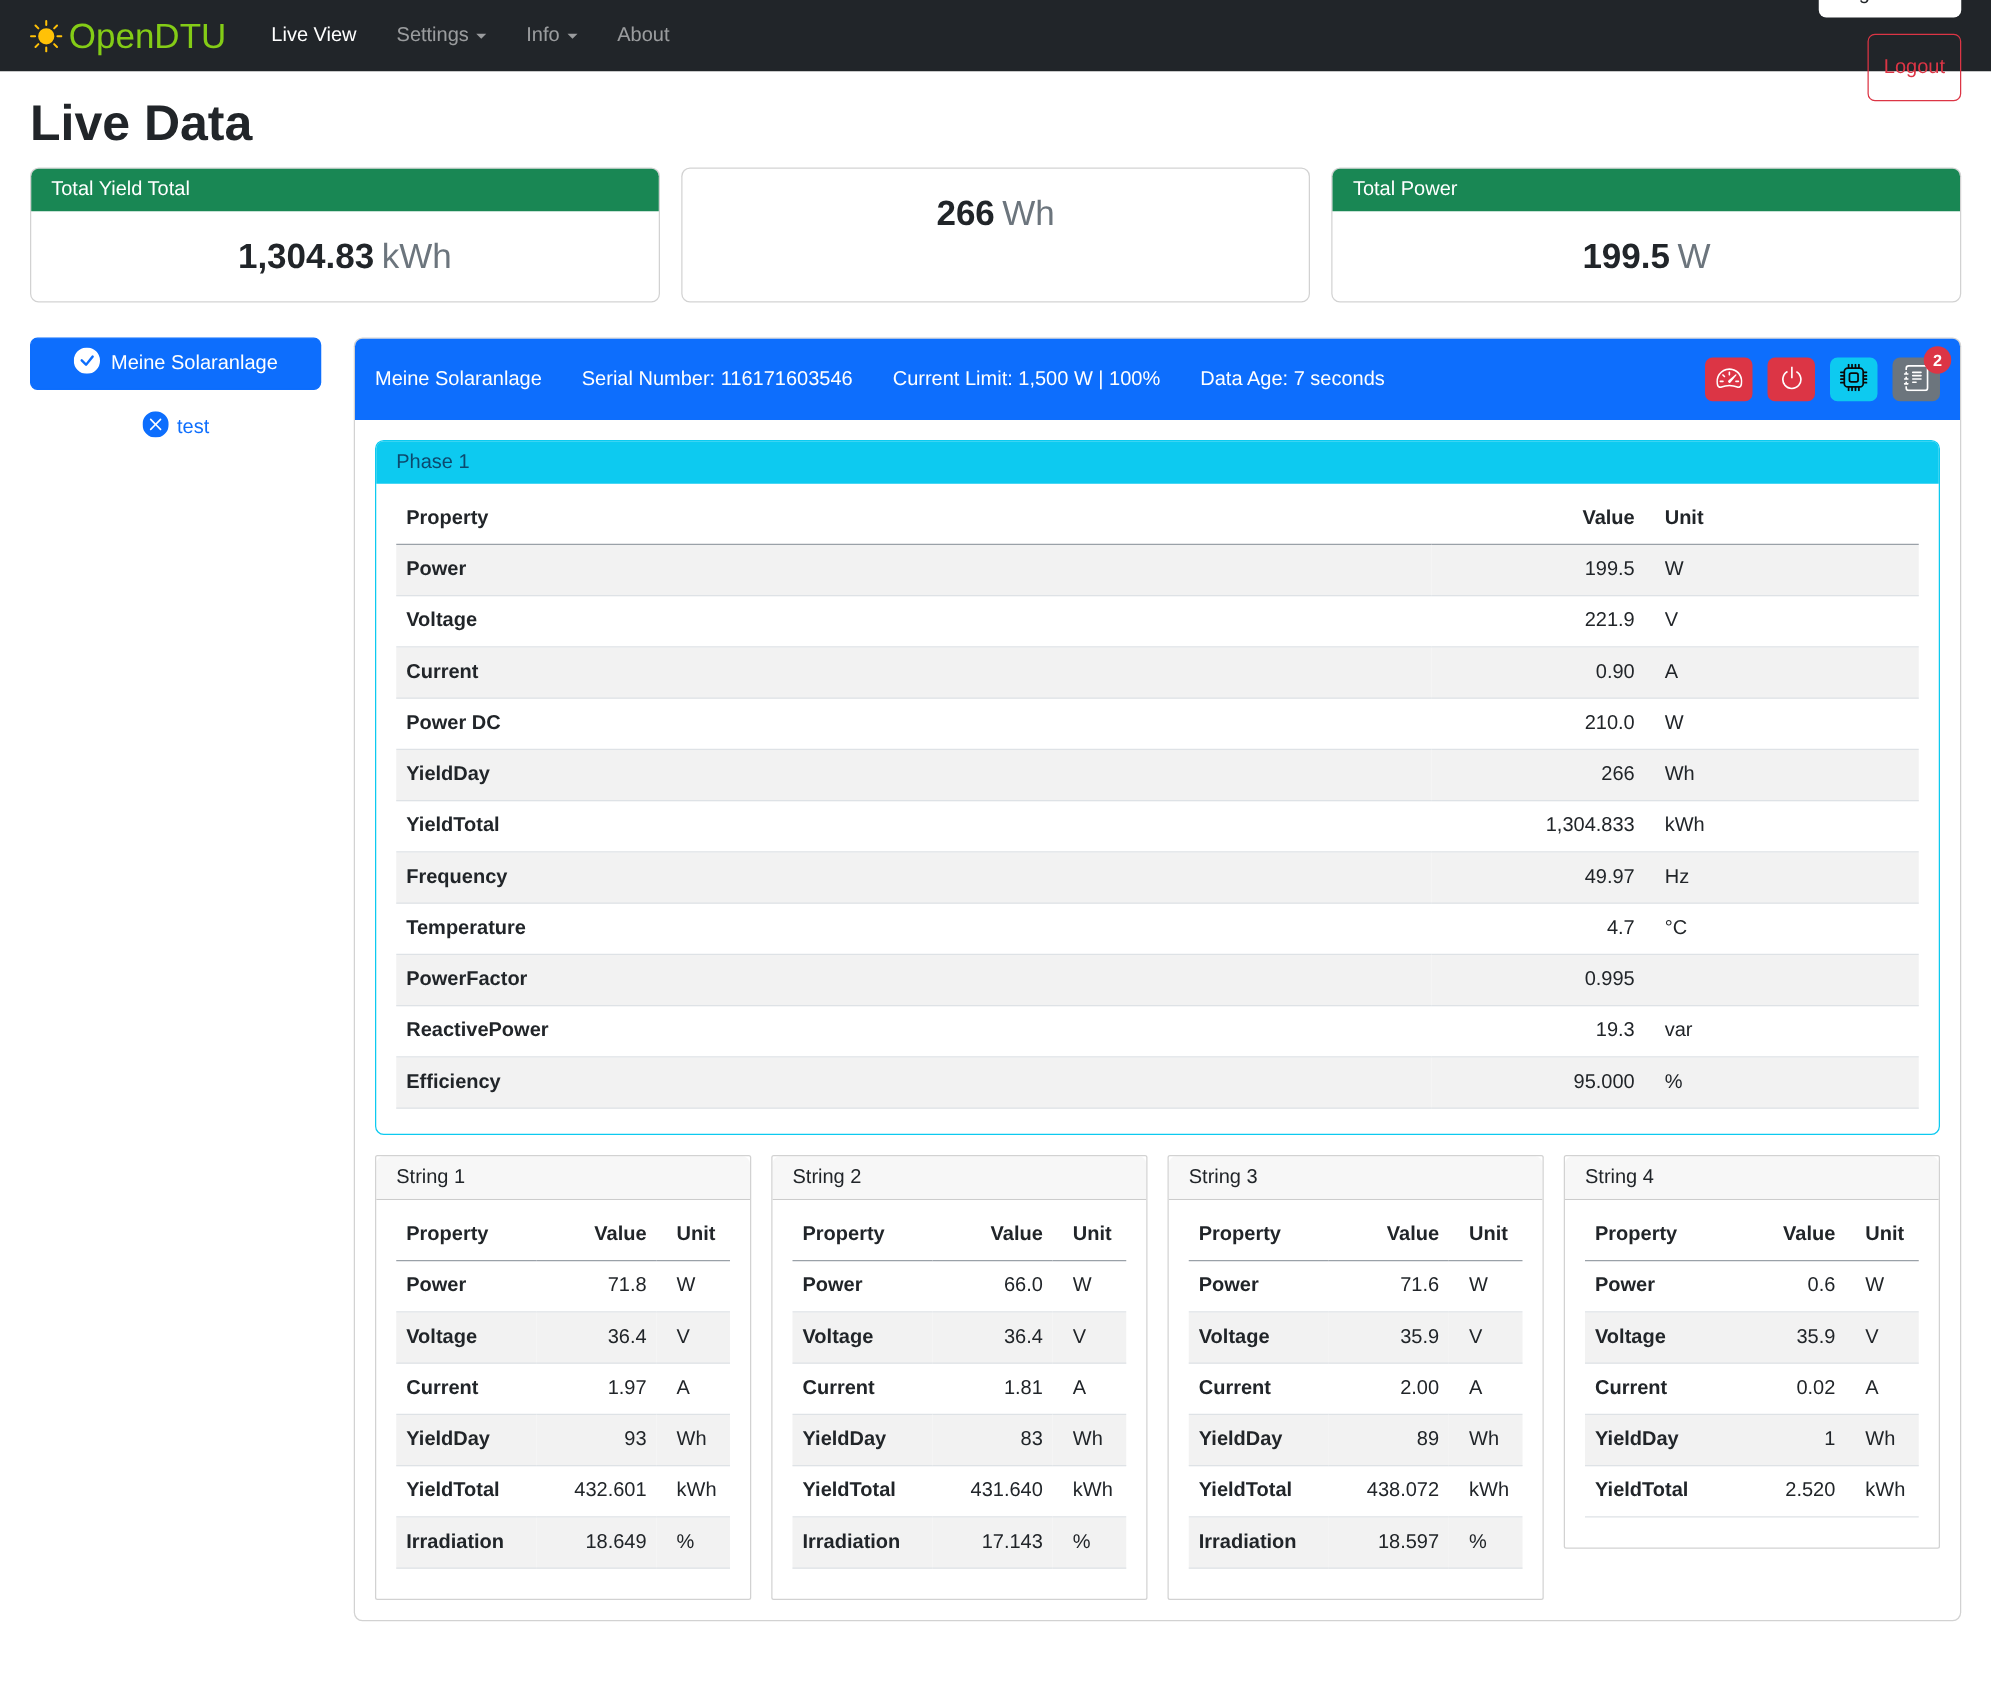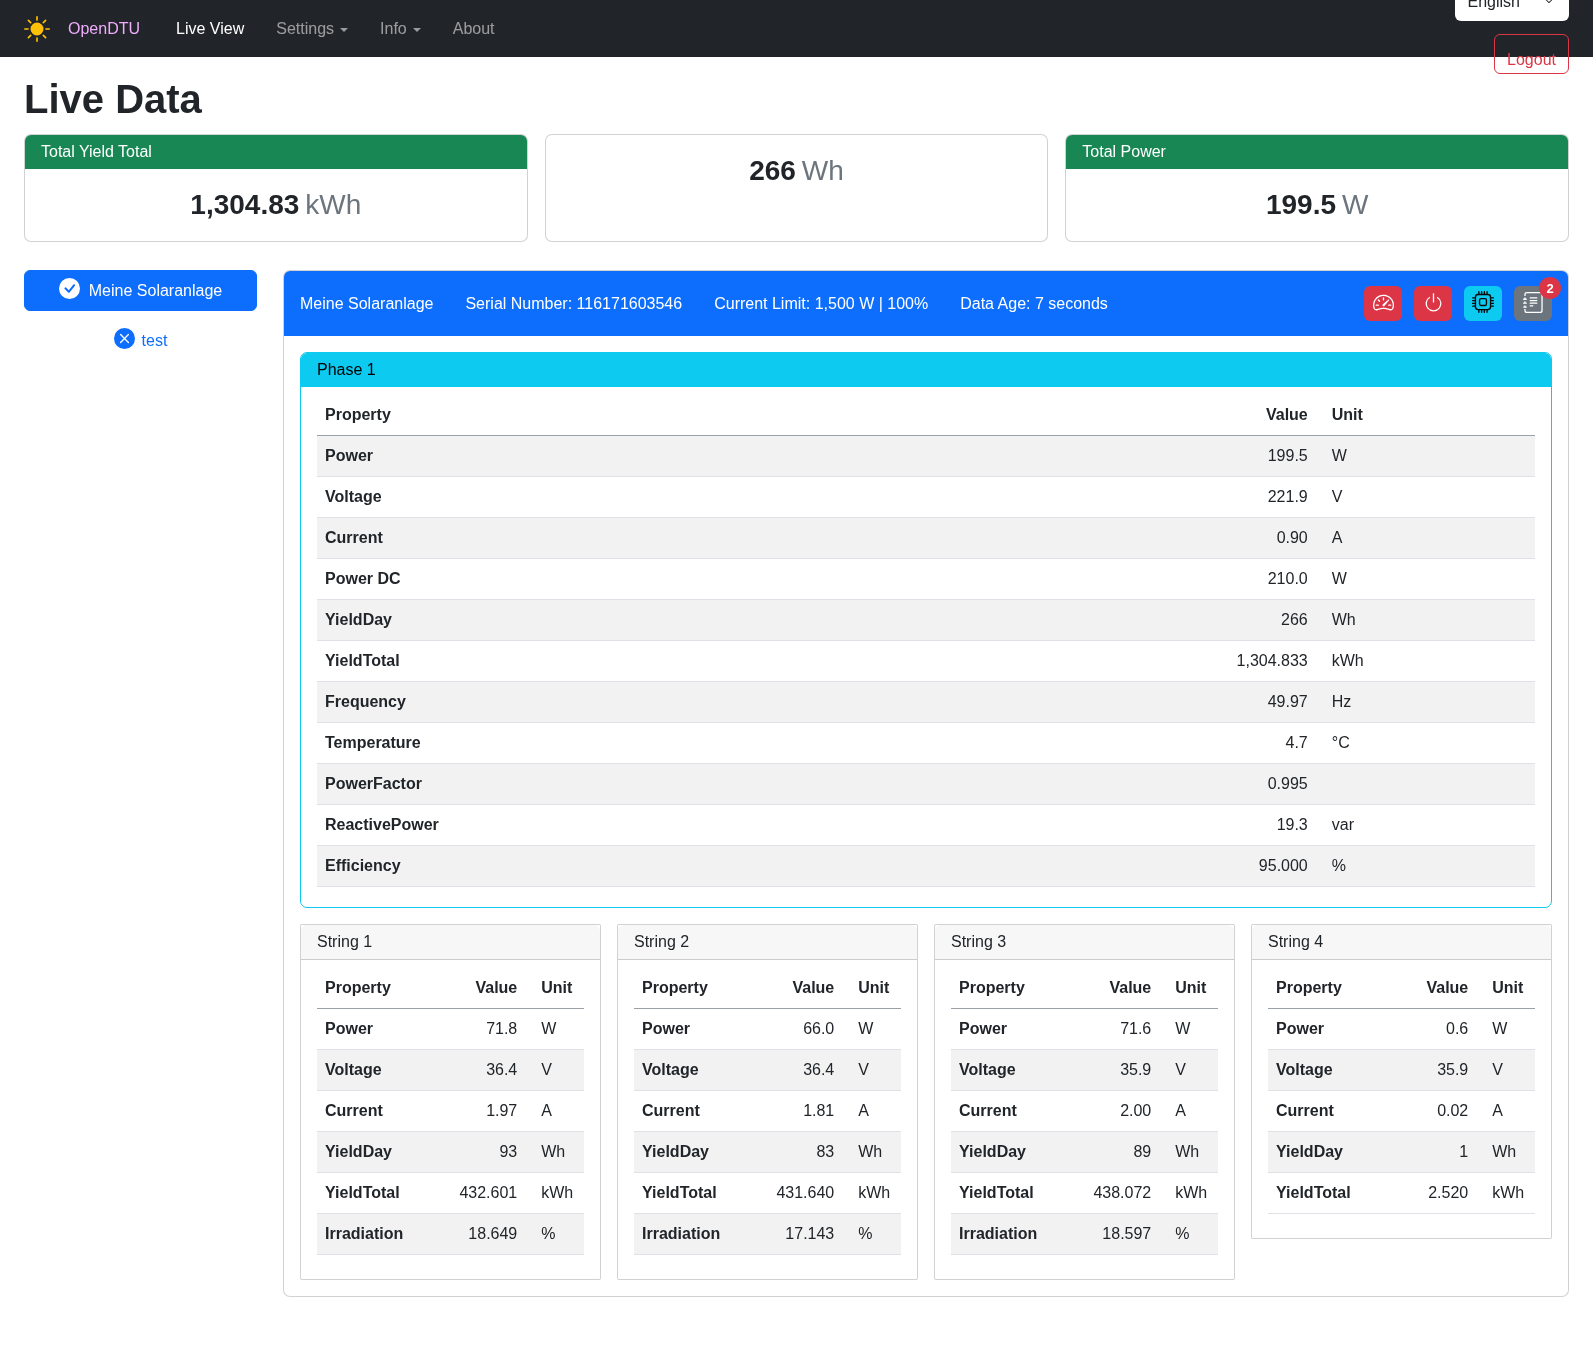--- a/index.html
+++ b/index.html
@@ -9,38 +9,38 @@
     background:#fff; color:#212529;
     font-family:"Liberation Sans", sans-serif;
     font-size:16px;
   }
   
   .navbar {
     height:57px; background:#212529;
     display:flex; align-items:center;
     padding:0 24px;
   }
-  .brand { display:flex; align-items:center; gap:18px; color:#f0abfc; font-size:16px; font-weight:500; margin-right:20px; cursor:pointer; }
+  .brand { display:flex; align-items:center; gap:5px; color:#84cc16; font-size:28px; font-weight:500; margin-right:20px; cursor:pointer; }
   .brand svg { display:block; }
   .nav-links { display:flex; align-items:center; }
   .nav-link { padding:8px 16px; color:rgba(255,255,255,.55); cursor:pointer; }
   .nav-link.active { color:#fff; }
   .caret {
     display:inline-block; margin-left:6px; vertical-align:2px;
     border-top:4px solid; border-right:4px solid transparent; border-left:4px solid transparent;
   }
   .navbar-right { margin-left:auto; display:flex; align-items:flex-end; gap:13px;flex-direction:column; }
   .lang-select {
     background:#fff; color:#212529; border-radius:6px;
     padding:7px 13px; display:flex; align-items:center; gap:22px;
     cursor:pointer; height:38px;
   }
   .logout-btn {
     background:transparent; color:#dc3545; border:1px solid #dc3545;
-    border-radius:6px; padding:16px 12px; font-size:16px; height:40px;
+    border-radius:6px; padding:16px 12px; font-size:16px; height:54px;
     font-family:inherit; cursor:pointer;
   }
   
   .container { padding:0 24px; }
   .page-title { font-size:40px; font-weight:600; margin:20px 0 12px 0; }
   
   .totals-row { display:flex; gap:17px; margin-bottom:28px; }
   .total-card { flex:1; border:1px solid rgba(0,0,0,.175); border-radius:7px; background:#fff; }
   .total-card-header {
     background:#198754; color:#fff; padding:8px 16px;
@@ -76,21 +76,21 @@
   .badge {
     position:absolute; top:-9px; right:-9px;
     background:#dc3545; color:#fff; border-radius:50%;
     min-width:22px; height:22px; padding:0 4px;
     font-size:13px; font-weight:700;
     display:flex; align-items:center; justify-content:center;
   }
   .inverter-body { padding:16px; }
   
   .phase-card { border:1px solid #0dcaf0; border-radius:7px; margin-bottom:16px; background:#fff; }
-  .phase-header { background:#0dcaf0; color:#000000; padding:8px 16px; border-radius:6px 6px 0 0; }
+  .phase-header { background:#0dcaf0; color:#0c4a6e; padding:8px 16px; border-radius:6px 6px 0 0; }
   .phase-body { padding:8px 16px 20px 16px; }
   
   table.ptable { width:100%; border-collapse:collapse; font-size:16px; }
   .ptable th, .ptable td { padding:8px; line-height:24px; text-align:left; vertical-align:middle; }
   .ptable thead th { border-bottom:1px solid #9aa1a8; font-weight:700; }
   .ptable tbody td { border-bottom:1px solid #dee2e6; }
   .ptable td.prop { font-weight:700; }
   .ptable .val { text-align:right; }
   .ptable .unit { padding-left:16px; }
   .phase-table .val { width:14%; }

